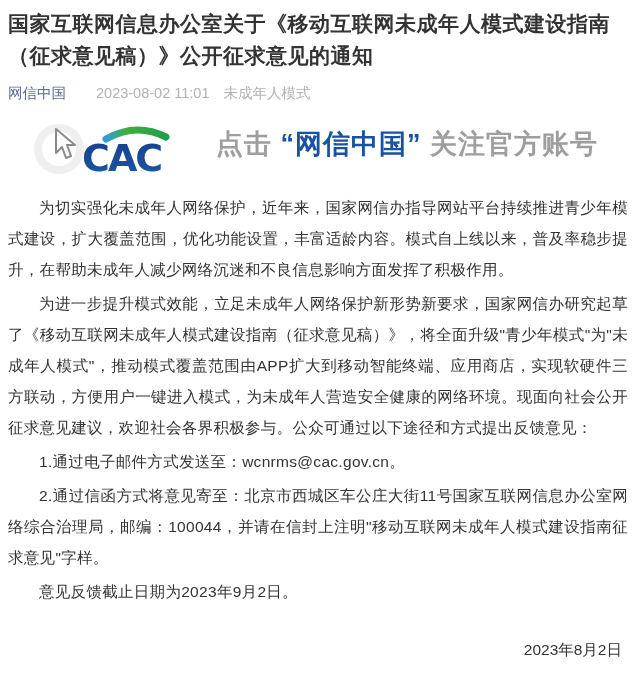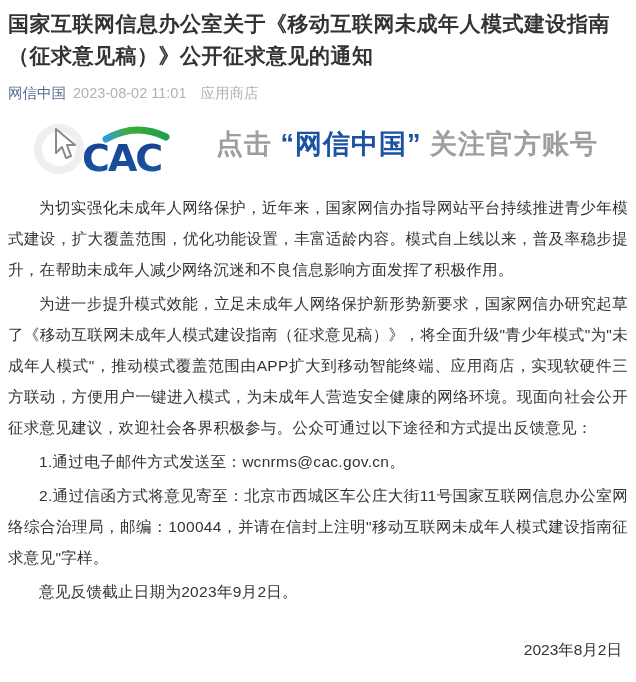--- a/index.html
+++ b/index.html
@@ -24,21 +24,21 @@
   .meta {
     margin-top: 13px;
     font-size: 14.5px;
     line-height: 1.2;
     color: #b2b2b2;
   }
   .meta .account {
     color: #576b95;
     text-decoration: none;
     cursor: pointer;
-    margin-right: 3px;
+    margin-right: 26px;
   }
   .meta .time { margin-right: 10px; }
   .banner {
     position: relative;
     margin-top: 16px;
     height: 62px;
     width: 100%;
     background: #ffffff;
     cursor: pointer;
     overflow: hidden;
@@ -86,21 +86,21 @@
 </head>
 <body>
 
 <div class="page">
 
   <h1 class="title">国家互联网信息办公室关于《移动互联网未成年人模式建设指南（征求意见稿）》公开征求意见的通知</h1>
 
   <div class="meta">
     <a class="account">网信中国</a>
     <span class="time">2023-08-02 11:01</span>
-    <span class="location">应用商店</span>
+    <span class="location">未成年人模式</span>
   </div>
 
   <div class="banner">
     <div class="click-ring"></div>
     <svg class="cursor-icon" width="30" height="40" viewBox="0 0 30 40">
       <path d="M6 3 L6 27 L12 21 L16 32 L21 30 L17 19 L25 19 Z" fill="#ffffff" stroke="#8a8a8a" stroke-width="2" stroke-linejoin="round"></path>
     </svg>
     <svg class="cac-logo" width="112" height="52" viewBox="0 0 112 52">
       <defs>
         <linearGradient id="cacGrad" x1="0" y1="0" x2="0" y2="1">

